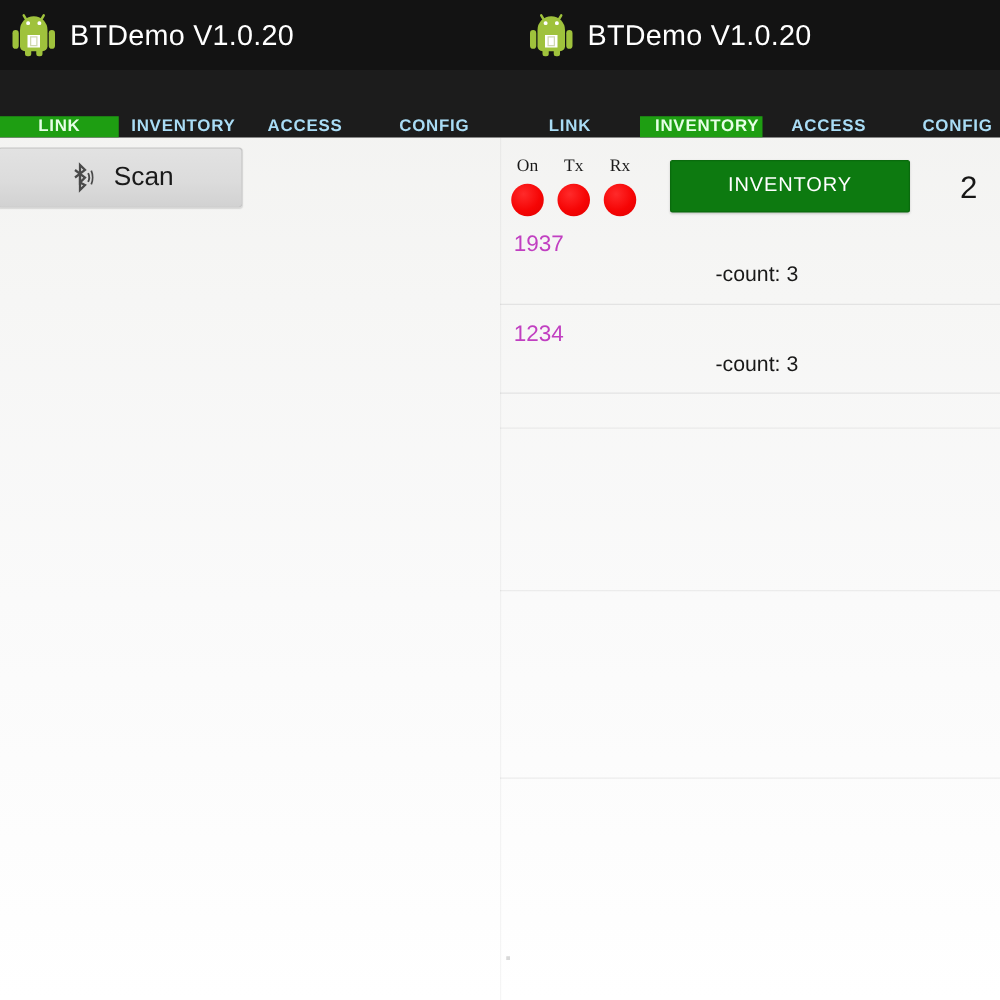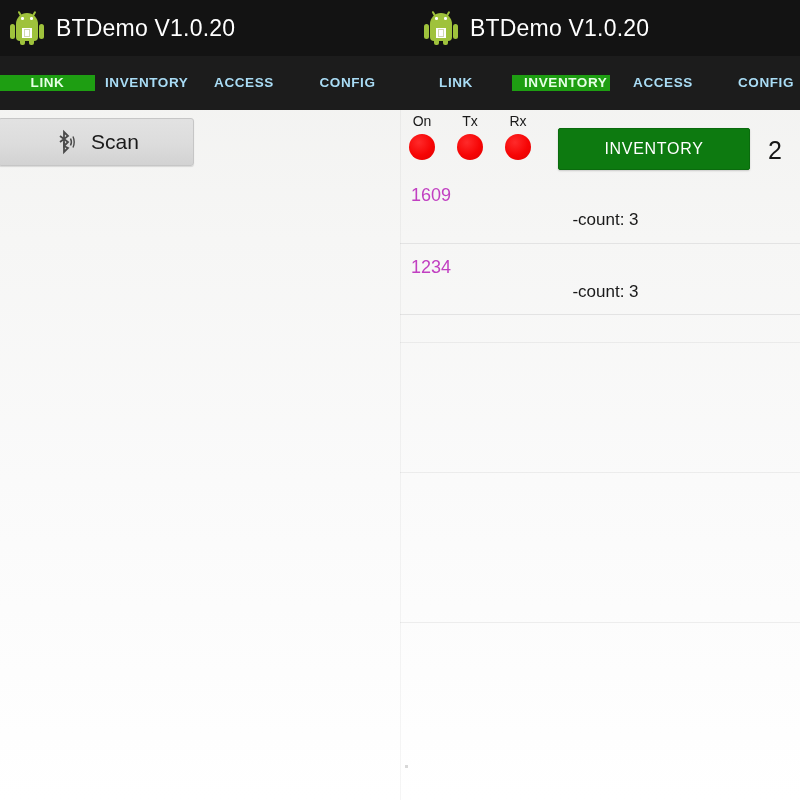--- a/index.html
+++ b/index.html
@@ -127,21 +127,21 @@
     font-size: 23px;
     letter-spacing: 0.2px;
     white-space: nowrap;
   }
 
   
   .tabbar {
     height: 54px;
     background: #1c1c1c;
     display: flex;
-    align-items: center;
+    align-items: flex-end;
     flex: 0 0 auto;
     overflow: hidden;
   }
   .tab {
     display: flex;
     align-items: center;
     justify-content: center;
     text-align: center;
     font-size: 13.5px;
     font-weight: bold;
@@ -237,23 +237,24 @@
     position: relative;
     height: 62px;
     flex: 0 0 auto;
     display: flex;
     align-items: flex-start;
     padding-top: 4px;
     box-sizing: border-box;
   }
   .leds {
     display: flex;
-    gap: 22px;
+    gap: 11px;
     margin-left: 9px;
-    margin-top: 0;
+    margin-top: 13px;
+    font-family: Liberation Serif, serif;
   }
   .led-cell {
     display: flex;
     flex-direction: column;
     align-items: center;
     width: 26px;
   }
   .led-label {
     font-size: 14px;
     color: #1a1a1a;
@@ -400,21 +401,21 @@
       </div>
 
       <div class="inventory-btn">INVENTORY</div>
 
       <div class="tag-counter">2</div>
     </div>
 
     <div class="panel-body">
       <div class="list">
         <div class="list-row tag-row">
-          <div class="tag-id">1609</div>
+          <div class="tag-id">1937</div>
           <div class="tag-count">-count: 3</div>
         </div>
         <div class="list-row tag-row">
           <div class="tag-id">1234</div>
           <div class="tag-count">-count: 3</div>
         </div>
       </div>
       <div class="band" style="top:170px;"></div>
       <div class="band" style="top:300px;"></div>
       <div class="band" style="top:450px;"></div>

